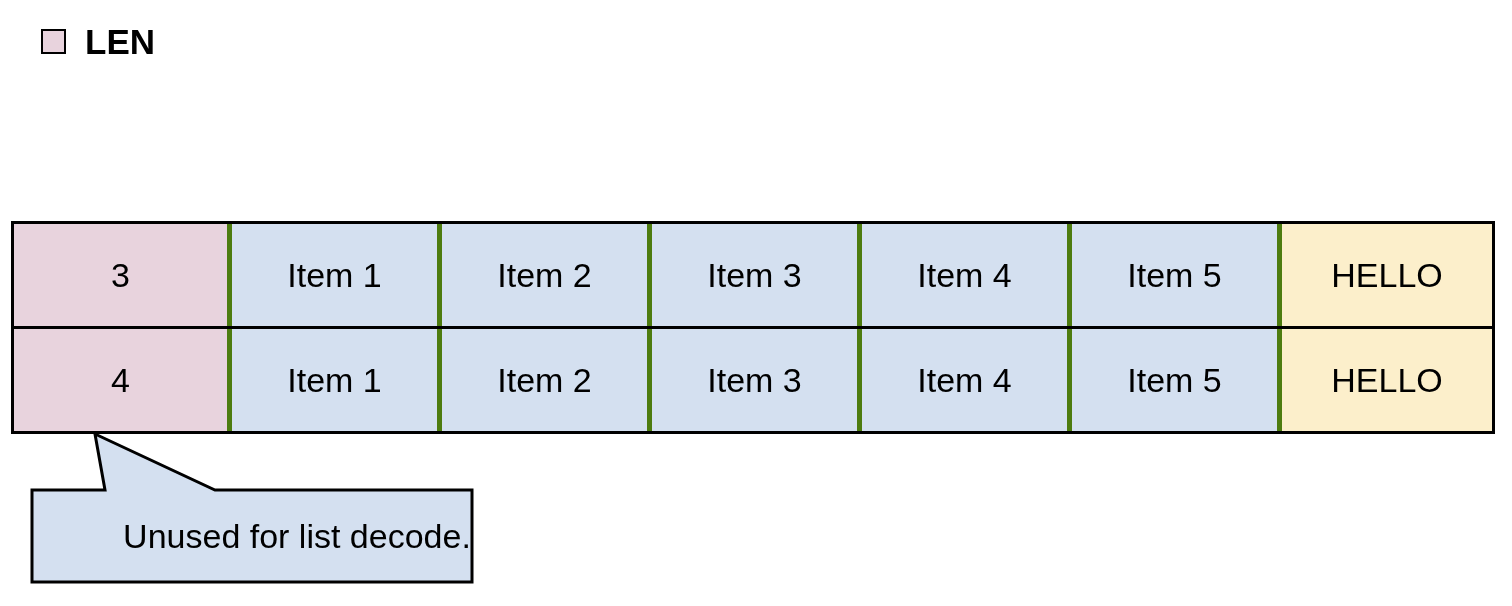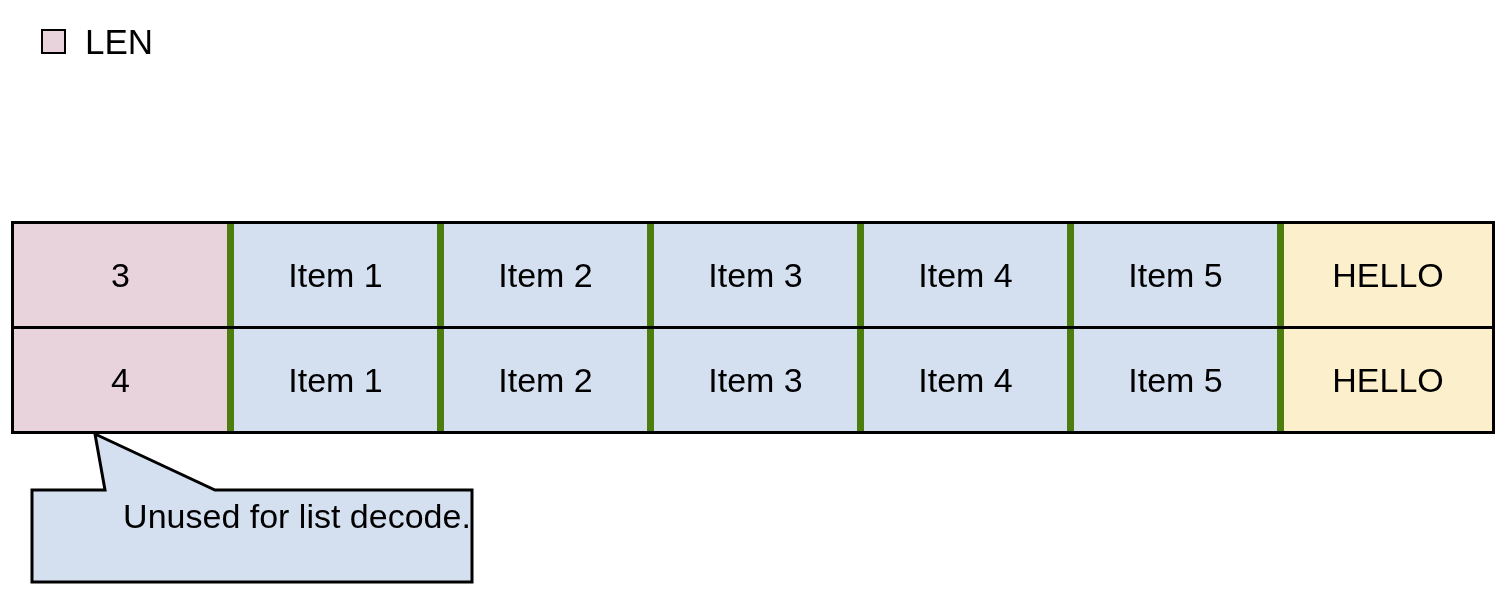--- a/index.html
+++ b/index.html
@@ -17,20 +17,21 @@
     height: 606px;
     background: #ffffff;
     overflow: hidden;
   }
 
   
   #legend {
     position: absolute;
     left: 41px;
     top: 20px;
+    font-weight: bold;
   }
   .legend-row {
     display: flex;
     align-items: center;
     height: 42px;
   }
   .legend-swatch {
     width: 25px;
     height: 25px;
     border: 2px solid #000000;
@@ -69,21 +70,21 @@
     display: flex;
     align-items: center;
     justify-content: center;
     font-size: 34px;
     line-height: 34px;
     box-sizing: border-box;
     overflow: hidden;
     white-space: nowrap;
   }
   .cell + .cell {
-    border-left: 7px solid #4d7c0f;
+    border-left: 5px solid #4d7c0f;
   }
   .cell-len {
     width: 213px;
     flex: 0 0 213px;
   }
   .cell-lst {
     flex: 1 1 0;
   }
   .cell-fld {
     width: 215px;
@@ -100,21 +101,21 @@
   }
   #callout svg {
     position: absolute;
     left: 0;
     top: 0;
     display: block;
   }
   #callout-text {
     position: absolute;
     left: 35px;
-    top: 472px;
+    top: 492px;
     width: 524px;
     height: 88px;
     display: flex;
     flex-direction: column;
     align-items: center;
     justify-content: center;
     font-size: 34px;
     line-height: 42px;
     pointer-events: none;
   }

